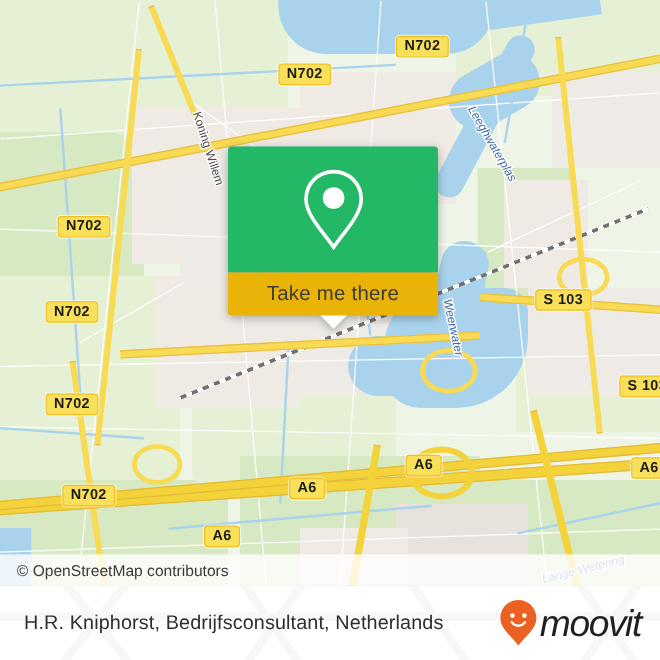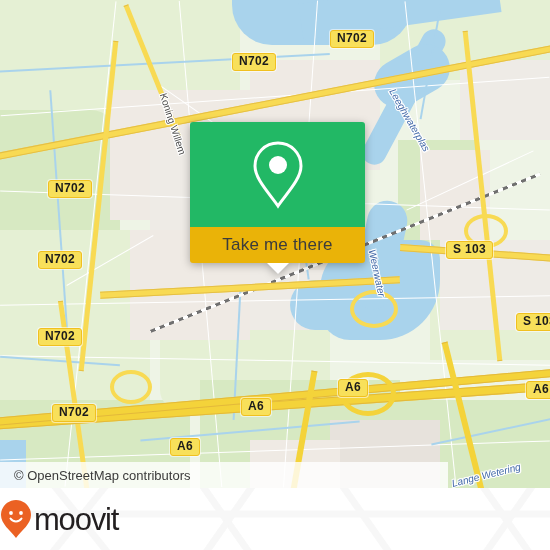--- a/index.html
+++ b/index.html
@@ -80,21 +80,21 @@
   #card-tail{
     position:absolute;left:50%;top:141px;margin-left:-11px;
     width:0;height:0;
     border-left:11px solid transparent;
     border-right:11px solid transparent;
     border-top:11px solid #ffffff;
   }
 
   
   #attrib{
-    position:absolute;left:0;top:462px;width:448px;height:26px;
+    position:absolute;left:0;top:462px;width:550px;height:26px;
     background:rgba(255,255,255,.80);
     display:flex;align-items:center;
   }
   #attrib span{font-size:13px;color:#3a3a3a;padding-left:14px;}
 
   
   #footer{
     position:absolute;left:0;top:488px;width:550px;height:62px;
     background:#ffffff;overflow:hidden;
     display:flex;align-items:center;justify-content:space-between;
@@ -106,20 +106,21 @@
   #footer-title{
     position:relative;font-size:16.5px;color:#2e2e2e;
     padding-left:20px;letter-spacing:.1px;white-space:nowrap;
   }
   #brand{
     position:relative;display:flex;align-items:center;padding-right:16px;gap:2px;
   }
   #brand-word{
     font-size:31px;color:#231f20;letter-spacing:-1.2px;font-weight:normal;
     line-height:31px;
+    font-style:italic;
   }
 </style>
 </head>
 <body>
 
 <div id="root">
 
   <div id="map">
 
     <div class="layer">
@@ -256,20 +257,21 @@
         <path d="M40 -20 L120 80"></path>
           <path d="M120 -20 L40 80"></path>
         <path d="M190 -20 L260 80"></path>
           <path d="M265 -20 L195 80"></path>
         <path d="M330 -20 L400 80"></path>
         <path d="M470 -20 L540 80"></path>
           <path d="M545 -20 L475 80"></path>
         <path d="M0 26 L550 26"></path>
       </g>
     </svg>
+    <div id="footer-title">H.R. Kniphorst, Bedrijfsconsultant, Netherlands</div>
     <div id="brand">
       <svg width="32" height="40" viewBox="0 0 32 40">
         <path d="M16 1 C7.7 1 1 7.7 1 16 C1 25 10 31 16 39 C22 31 31 25 31 16 C31 7.7 24.3 1 16 1 Z" fill="#eb6123"></path>
         <circle cx="11" cy="14" r="1.9" fill="#ffffff"></circle>
         <circle cx="21" cy="14" r="1.9" fill="#ffffff"></circle>
         <path d="M10.5 19.5 C13 23.4 19 23.4 21.5 19.5" fill="none" stroke="#ffffff" stroke-width="2" stroke-linecap="round"></path>
       </svg>
       <span id="brand-word">moovit</span>
     </div>
   </div>

